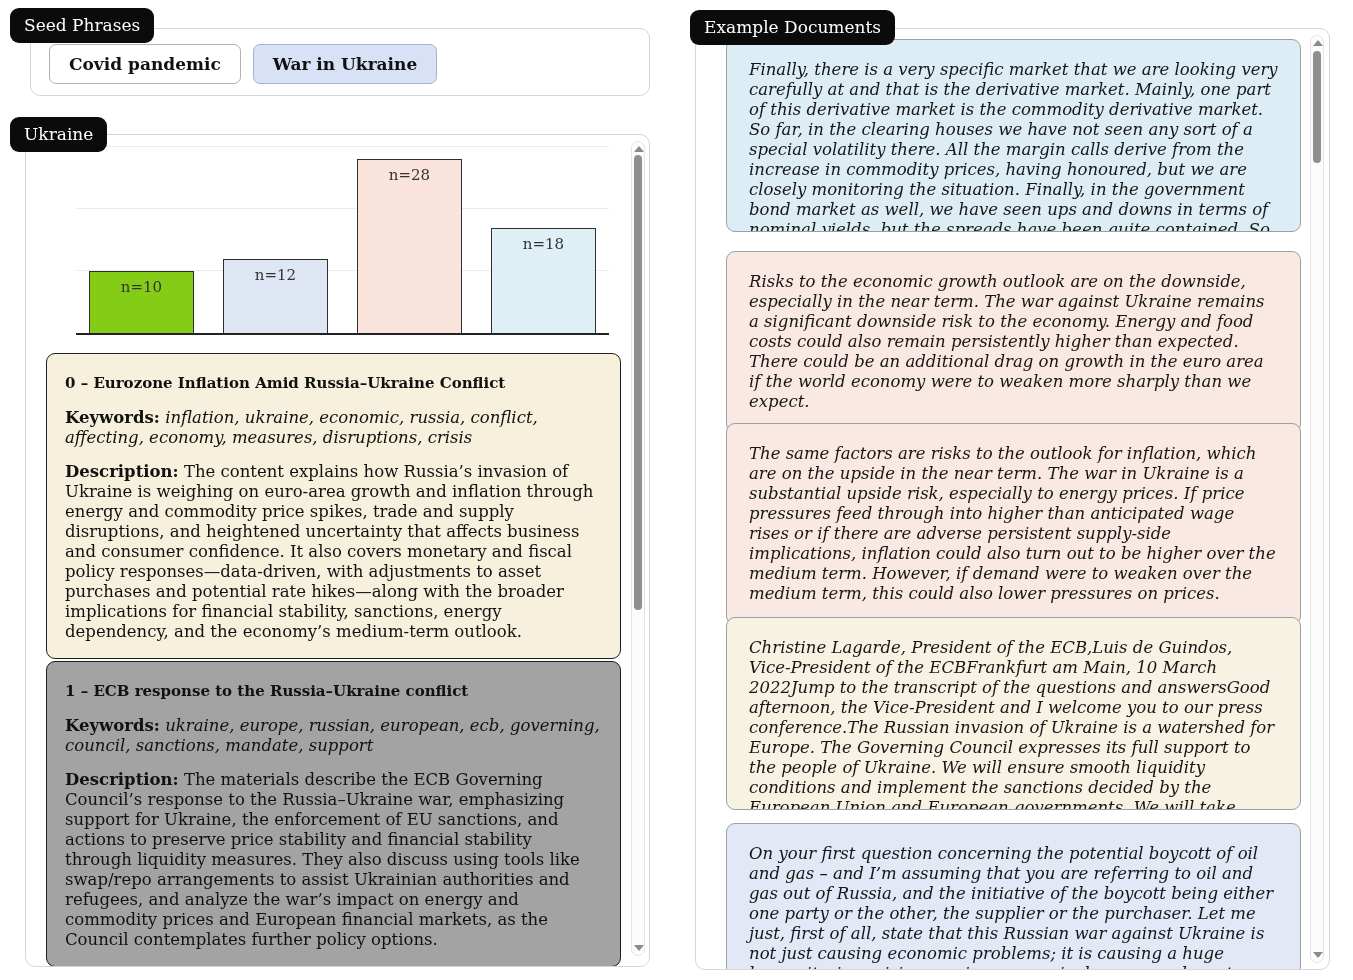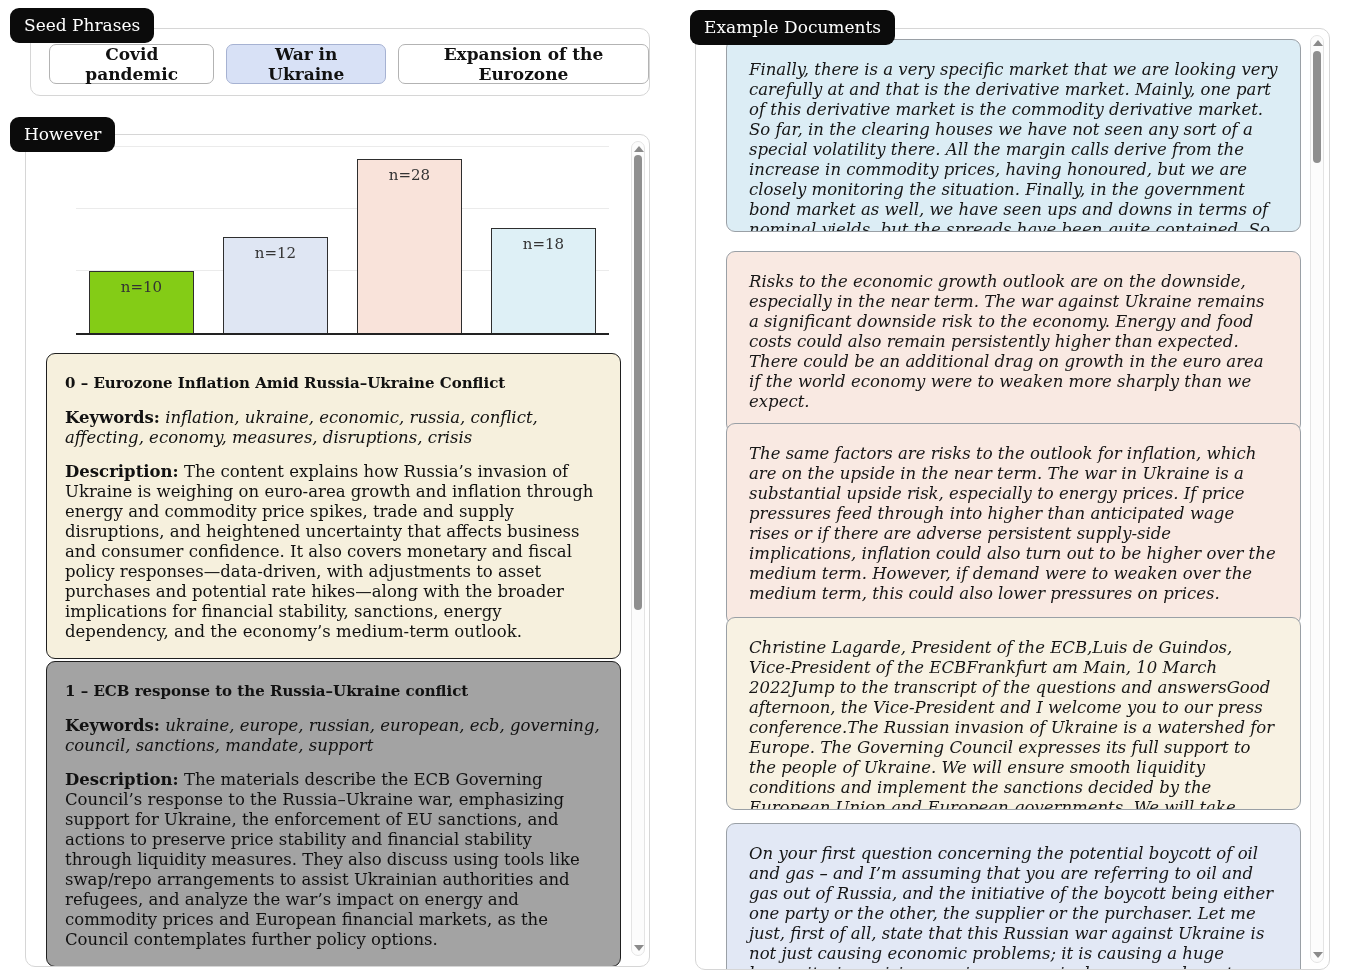--- a/index.html
+++ b/index.html
@@ -67,43 +67,42 @@
             border-left:5px solid transparent; border-right:5px solid transparent; }
   .arr-up   { top:4px;    border-bottom:6px solid #8a8a8a; }
   .arr-down { bottom:4px; border-top:6px solid #8a8a8a; }
 </style>
 </head>
 <body>
 
 <div class="canvas">
 
   <div class="chip" style="left:10px; top:8px;">Seed Phrases</div>
-  <div class="chip" style="left:10px; top:117px;">However</div>
+  <div class="chip" style="left:10px; top:117px;">Ukraine</div>
   <div class="chip" style="left:690px; top:10px;">Example Documents</div>
 
   <div class="panel" id="seed-panel">
     <div class="seed-row">
       <button class="seed-btn">Covid pandemic</button>
       <button class="seed-btn selected">War in Ukraine</button>
-      <button class="seed-btn">Expansion of the Eurozone</button>
     </div>
   </div>
 
   <div class="panel" id="concepts-panel">
 
     <div class="chart">
       <div class="plot">
           <div class="gridline" style="bottom: 186px;"></div>
           <div class="gridline" style="bottom: 124px;"></div>
           <div class="gridline" style="bottom: 62px;"></div>
         <div class="bars">
           <div class="bar" style="height: 62px; background: #84cc16;">
             <span class="bar-label">n=10</span>
           </div>
-          <div class="bar" style="height: 96px; background: rgb(223, 230, 243);">
+          <div class="bar" style="height: 74px; background: rgb(223, 230, 243);">
             <span class="bar-label">n=12</span>
           </div>
           <div class="bar" style="height: 174px; background: rgb(249, 227, 218);">
             <span class="bar-label">n=28</span>
           </div>
           <div class="bar" style="height: 105px; background: rgb(222, 240, 246);">
             <span class="bar-label">n=18</span>
           </div>
         </div>
       </div>

